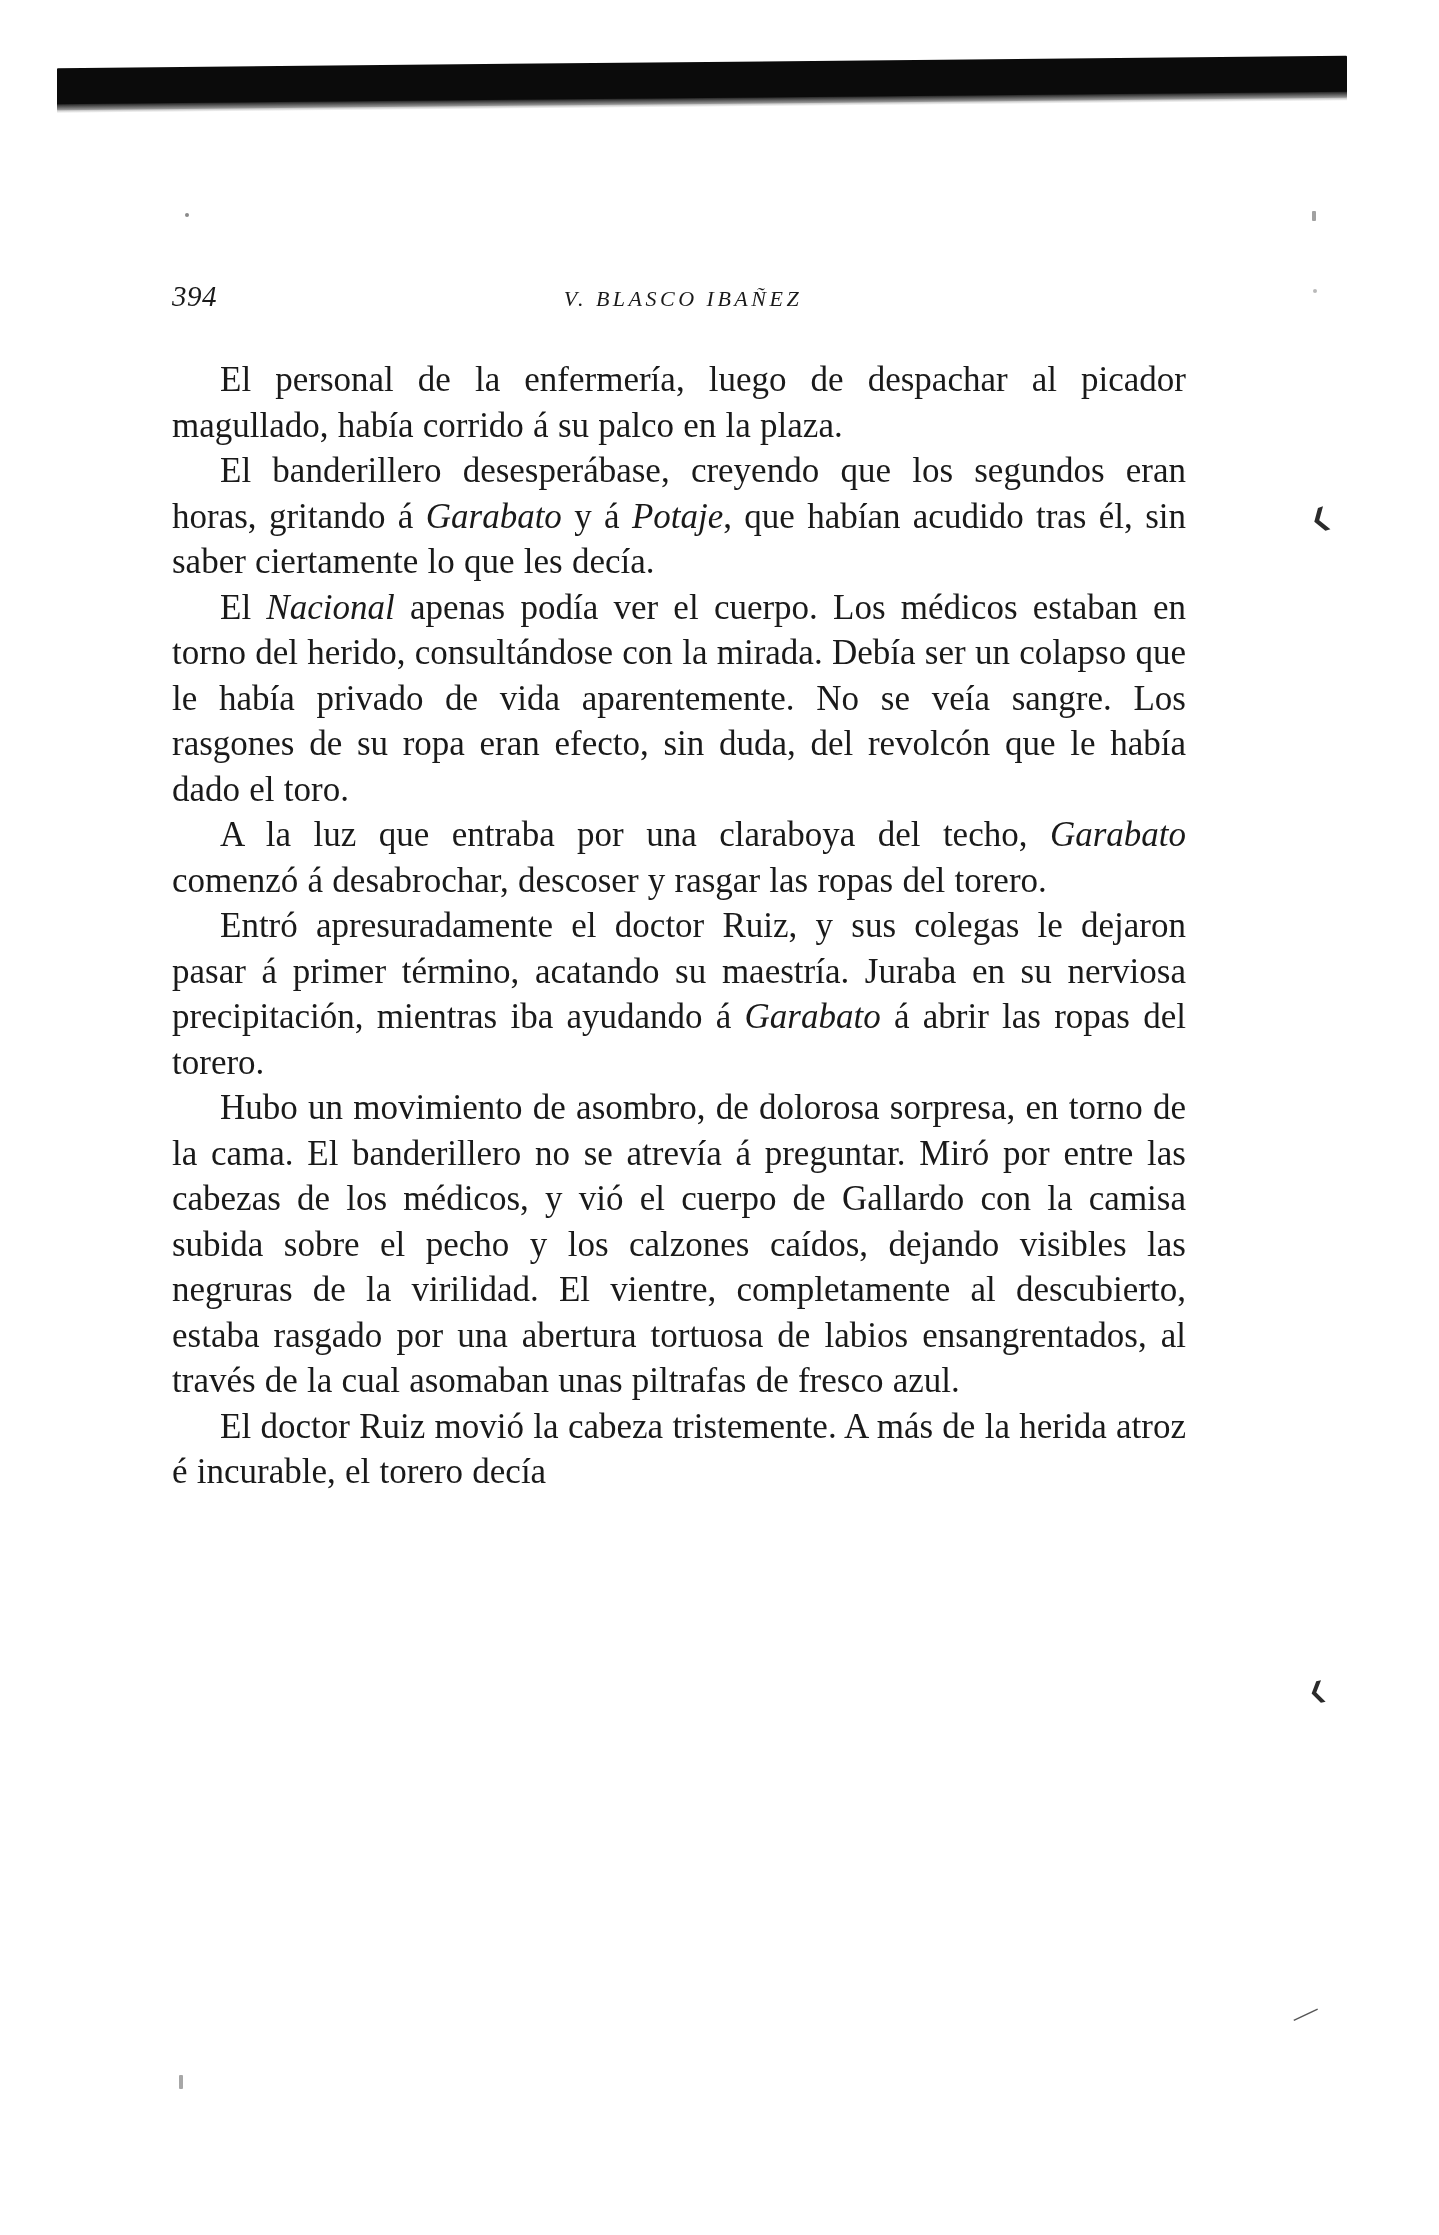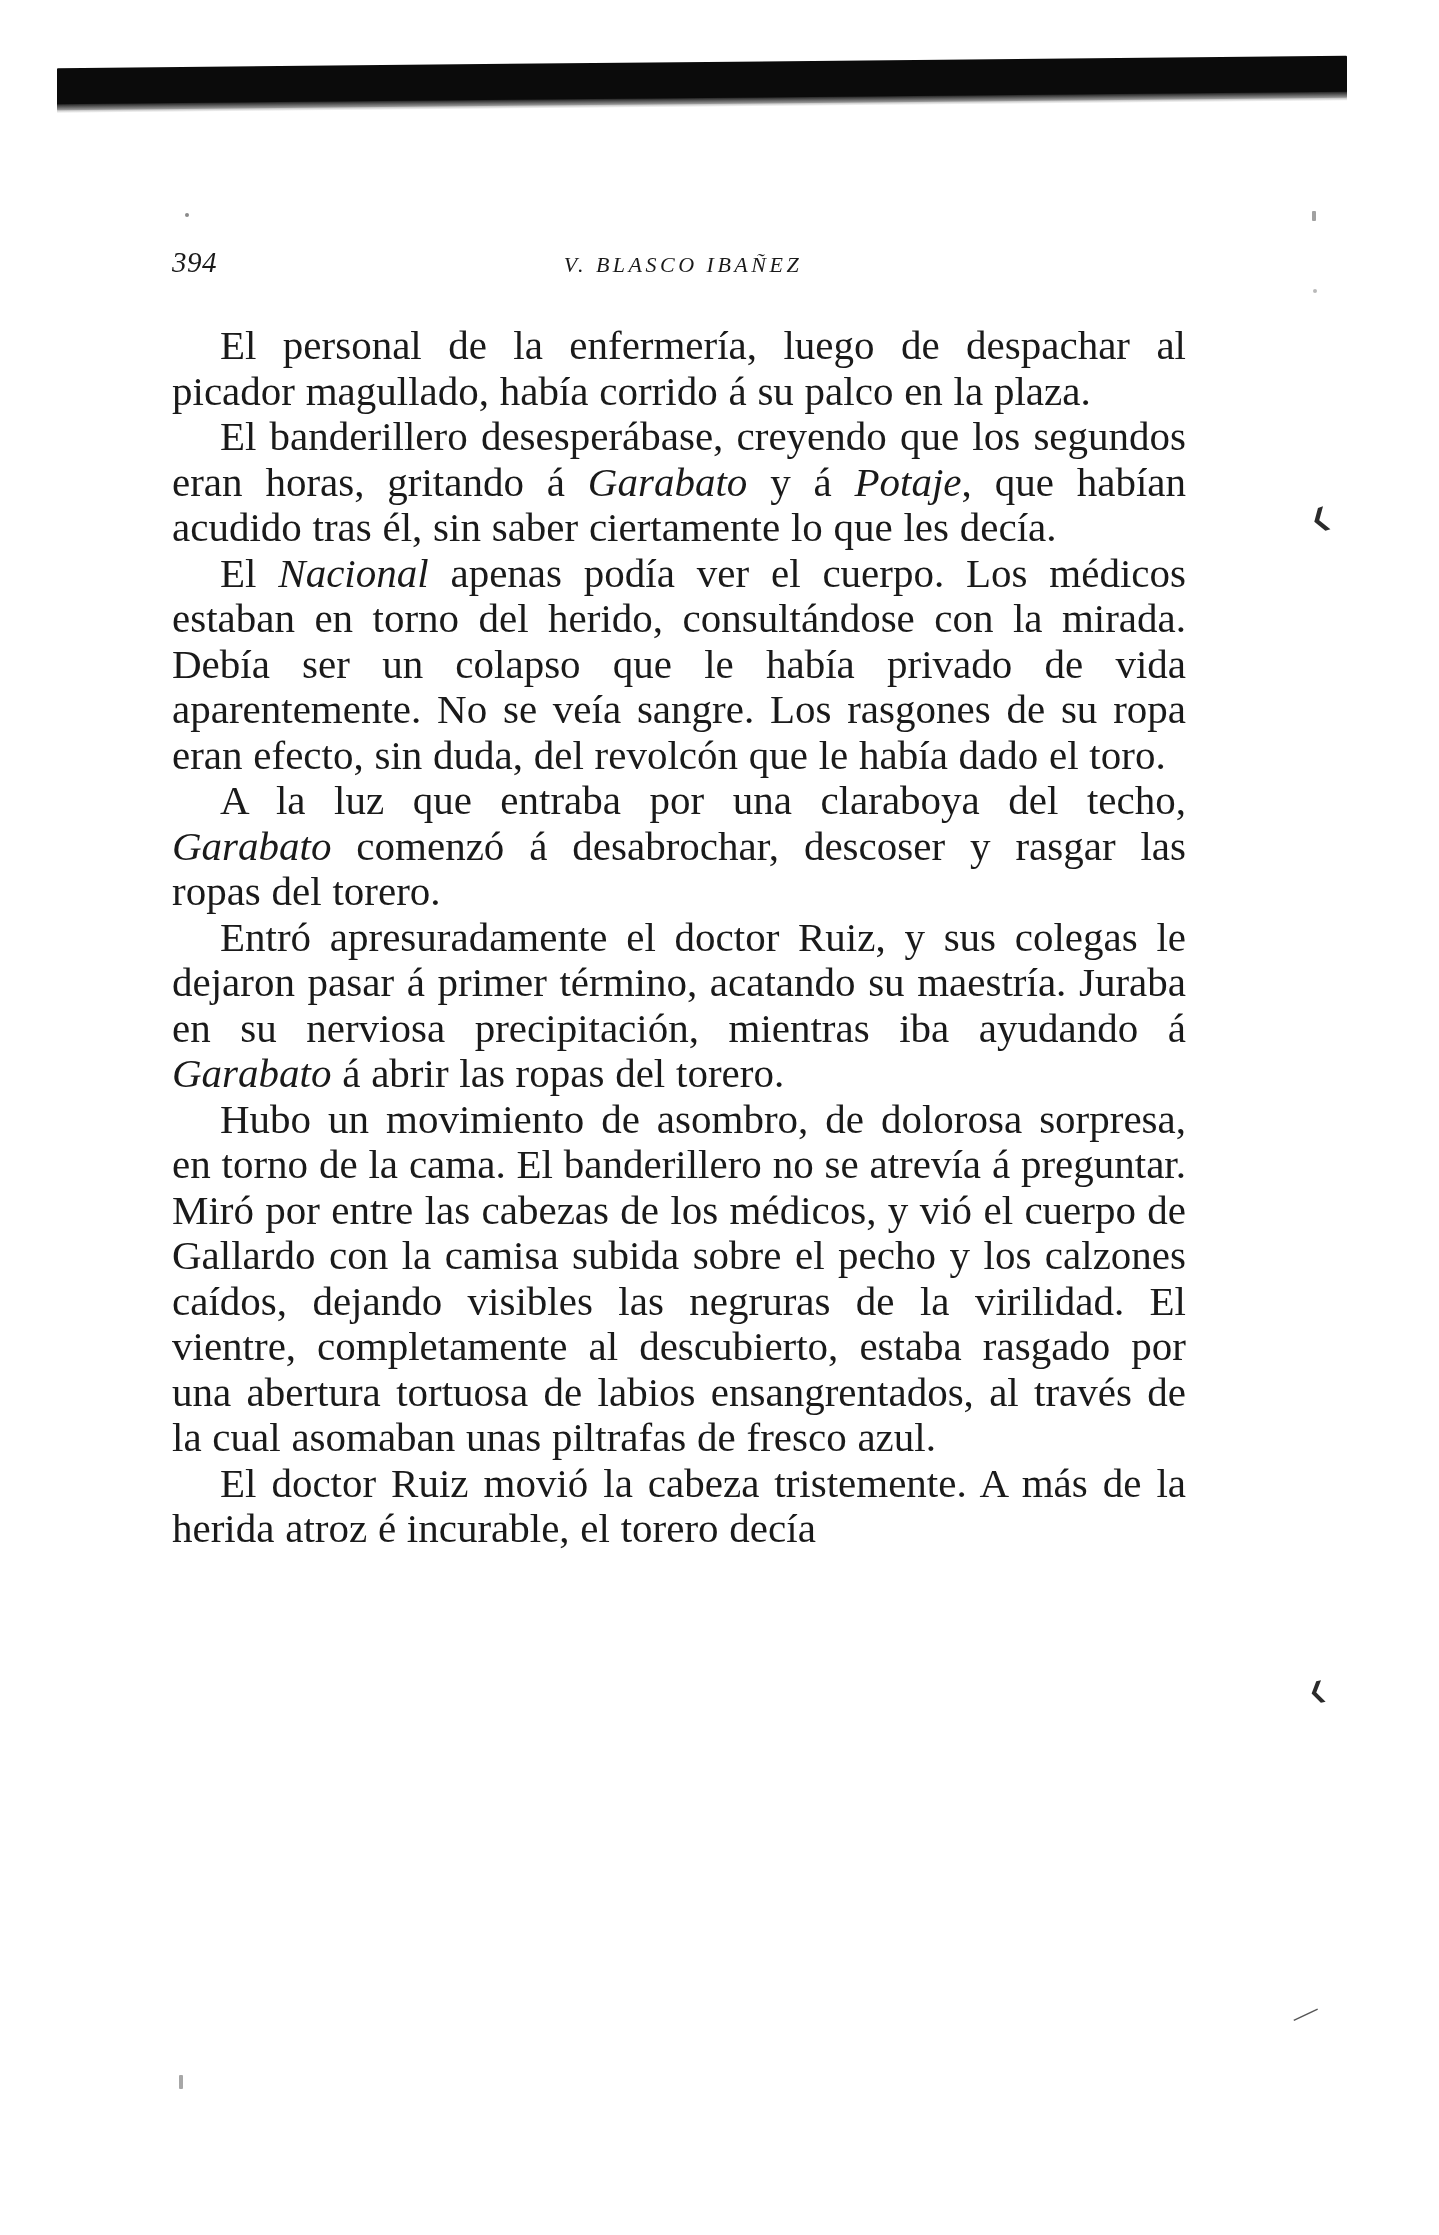--- a/index.html
+++ b/index.html
@@ -53,21 +53,21 @@
     color: #2b2b2b;
     line-height: 1;
   }
   .mark.m1 { left: 1310px; top: 506px; transform: rotate(-18deg); }
   .mark.m2 { left: 1308px; top: 1680px; transform: rotate(-12deg); font-size: 22px; }
   .mark.m3 { left: 1292px; top: 2000px; transform: rotate(-25deg); font-size: 26px; color: #555; }
 
   .content {
     position: absolute;
     left: 172px;
-    top: 246px;
+    top: 280px;
     width: 1014px;
   }
   .head {
     display: flex;
     align-items: baseline;
     margin-bottom: 44px;
   }
   .folio {
     font-style: italic;
     font-size: 29px;
@@ -78,21 +78,21 @@
     flex: 1;
     text-align: center;
     font-style: italic;
     font-size: 22px;
     letter-spacing: 3.5px;
     padding-right: 112px;
     white-space: nowrap;
   }
   .body-text p {
     margin: 0;
-    font-size: 41px;
+    font-size: 35px;
     line-height: 45.5px;
     text-align: justify;
     text-indent: 48px;
     -webkit-hyphens: manual;
     hyphens: manual;
     word-spacing: 0.5px;
   }
   .body-text p em { font-style: italic; }
 </style>
 </head>

